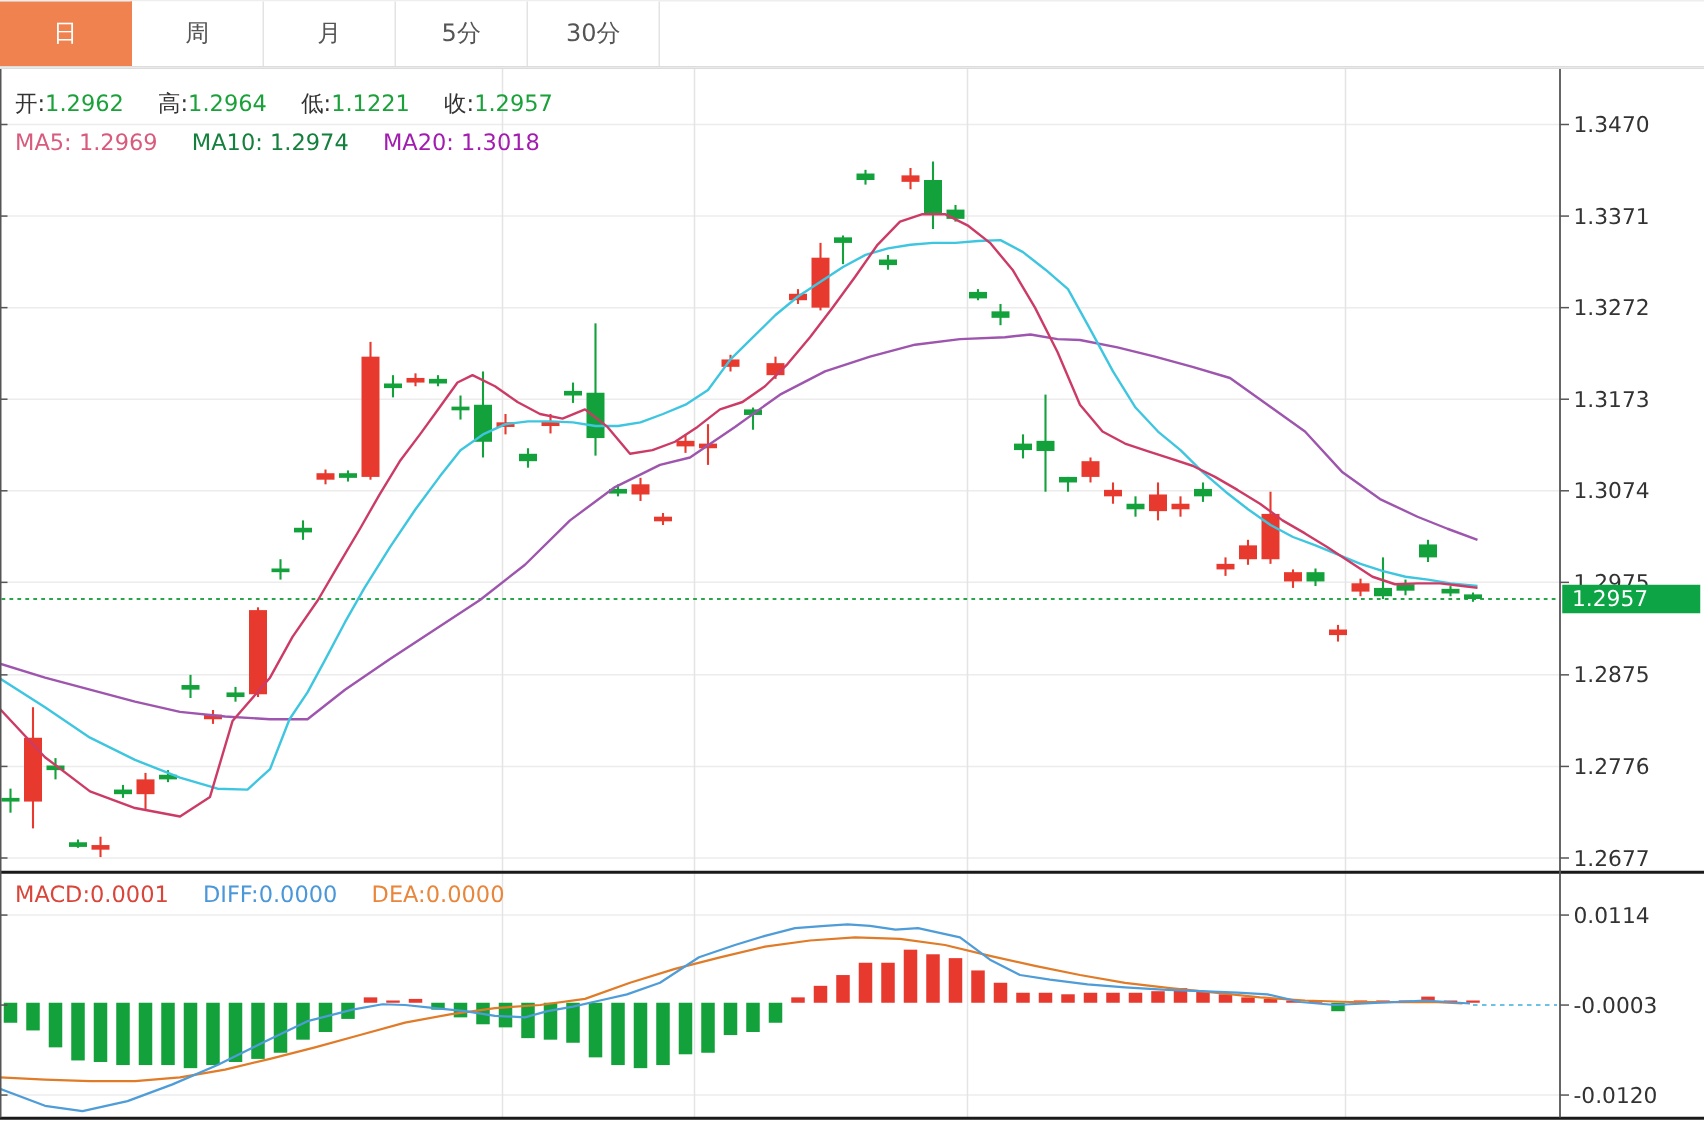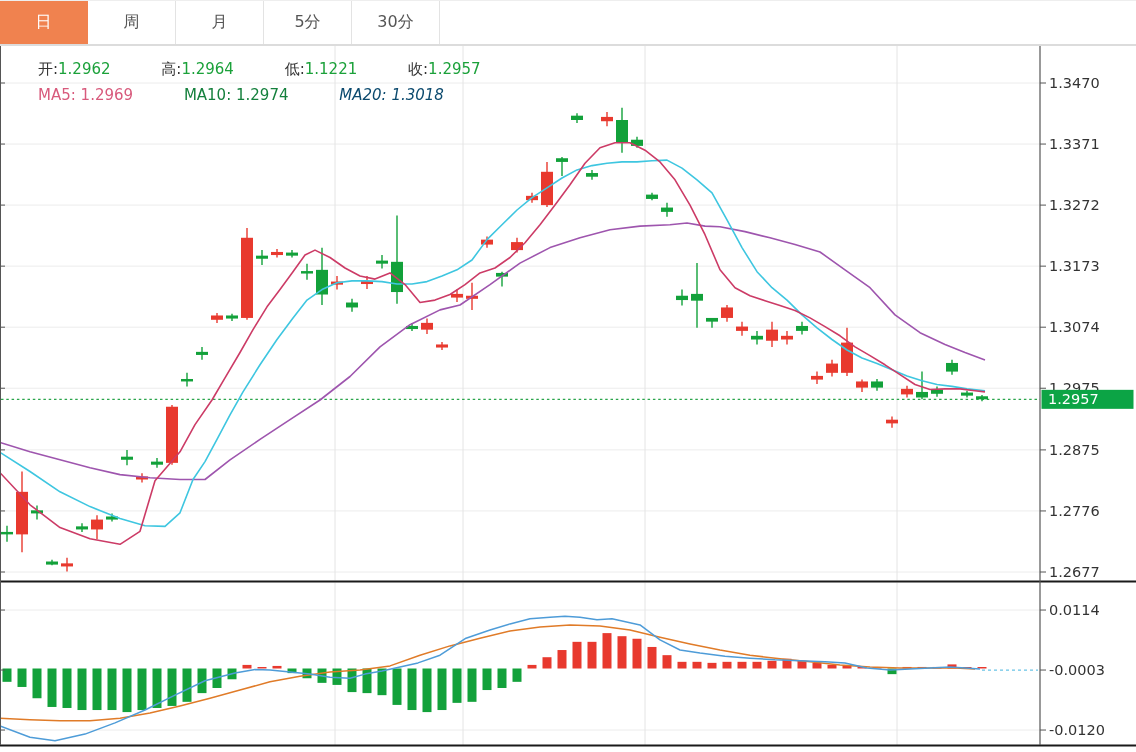--- a/index.html
+++ b/index.html
@@ -6,26 +6,26 @@
   .app{position:relative;width:1136px;height:752px;overflow:hidden;background:#fff;
        font-family:"DejaVu Sans","Liberation Sans",sans-serif;}
   svg{position:absolute;left:0;top:0;}
   .tabbar{position:absolute;left:0;top:0;width:1136px;height:45px;display:flex;
           background:#fff;border-top:1px solid #eee;border-bottom:1px solid #dcdcdc;
           box-sizing:border-box;z-index:3;}
   .tab{width:88px;box-sizing:border-box;border-right:1px solid #e3e3e3;text-align:center;
        line-height:42px;font-size:16px;color:#555;cursor:pointer;background:#fff;}
   .tab.active{background:#f0824f;color:#fff;border-color:#f0824f;}
   .legend{position:absolute;z-index:2;font-size:15px;white-space:nowrap;}
-  .legend .grp{margin-right:18px;margin-left:28px;}
+  .legend .grp{margin-right:18px;}
   .legend .lbl{color:#333;}
   .g{color:#1ba13a;}
   .ma5c{color:#d85a7c;text-align:right;}
   .ma10c{color:#15803d;}
-  .ma20c{color:#0c4a6e;font-style:italic;}
+  .ma20c{color:#a21caf;}
   .macdc{color:#d9453a;}
   .diffc{color:#4a97d9;}
   .deac{color:#e8873b;}
 </style>
 </head>
 <body>
 
 <div class="app">
 
   <div class="tabbar">
@@ -312,14 +312,19 @@
     <span class="grp"><span class="lbl">低:</span><span class="g">1.1221</span></span>
     <span class="grp"><span class="lbl">收:</span><span class="g">1.2957</span></span>
   </div>
 
   <div class="legend" style="left:10px;top:86px;">
     <span class="grp ma5c"><span>MA5:</span> <span>1.2969</span></span>
     <span class="grp ma10c"><span>MA10:</span> <span>1.2974</span></span>
     <span class="grp ma20c"><span>MA20:</span> <span>1.3018</span></span>
   </div>
 
+  <div class="legend" style="left:10px;top:587px;">
+    <span class="grp macdc"><span>MACD:</span><span>0.0001</span></span>
+    <span class="grp diffc"><span>DIFF:</span><span>0.0000</span></span>
+    <span class="grp deac"><span>DEA:</span><span>0.0000</span></span>
+  </div>
 
 </div>
 
 </body></html>

